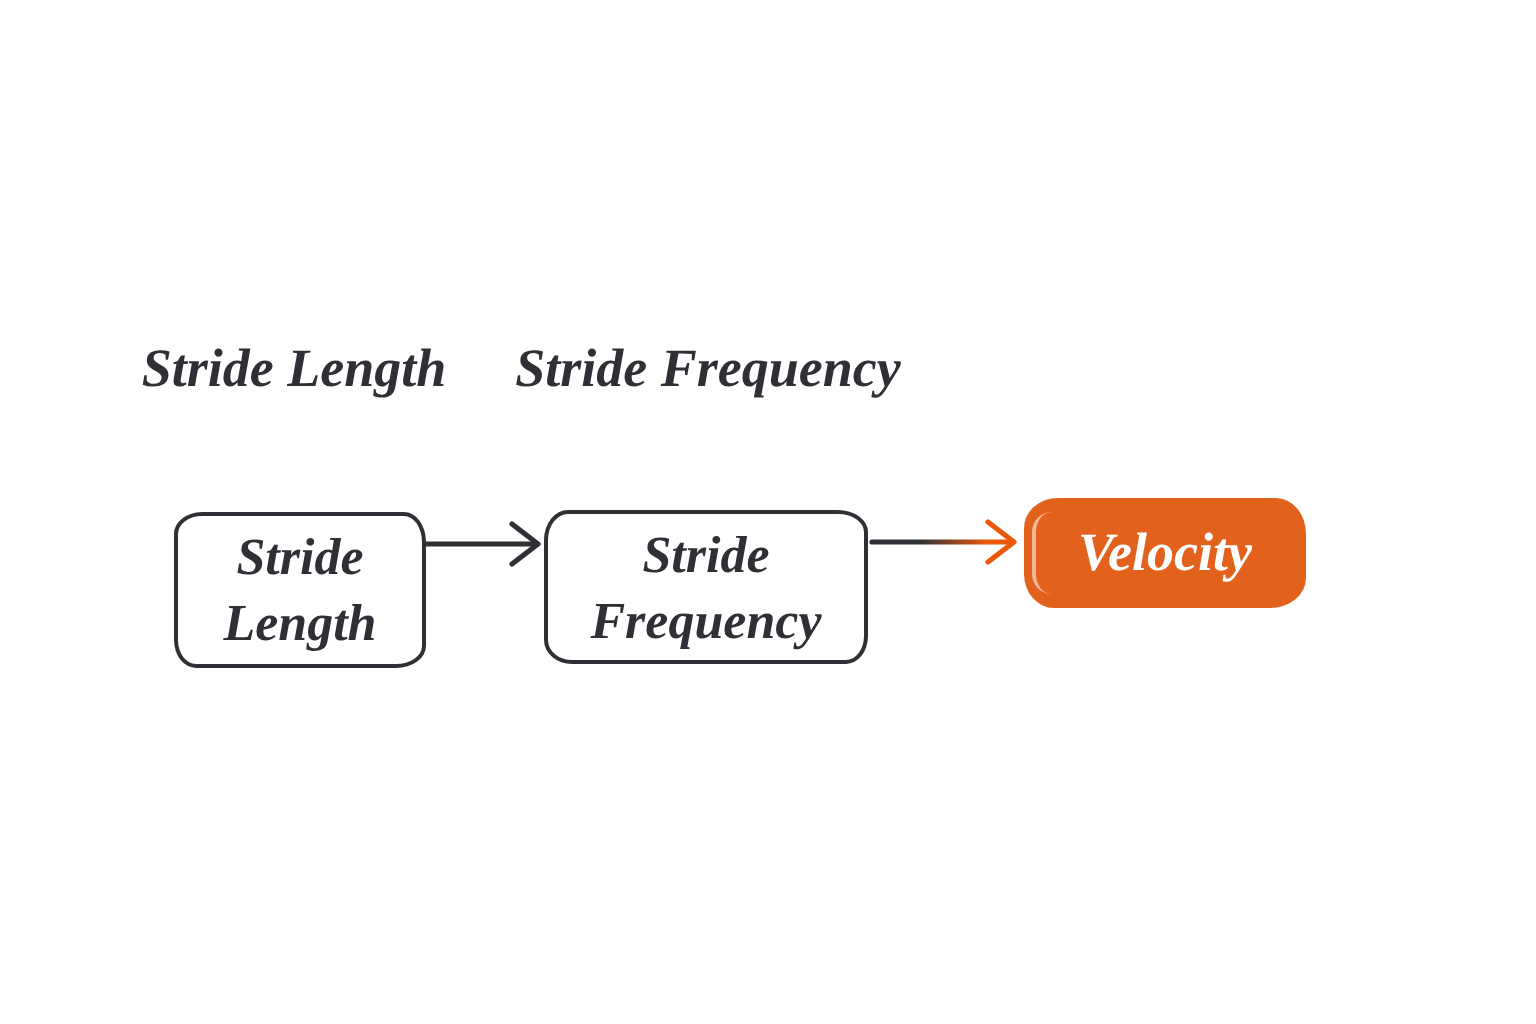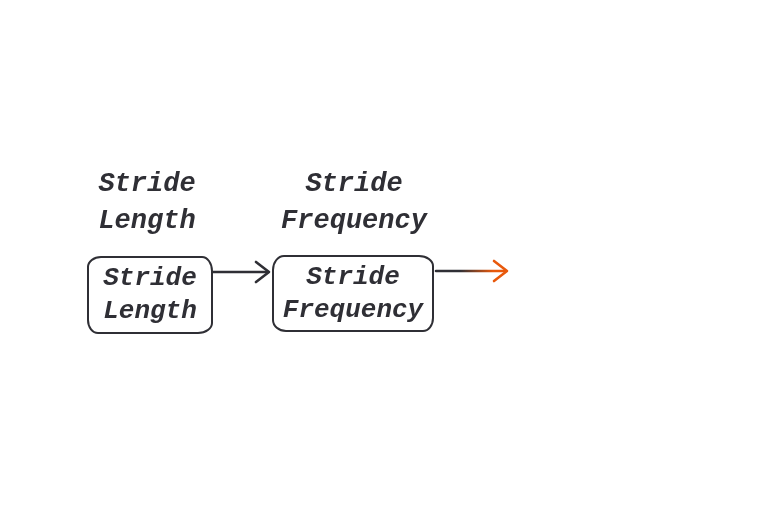--- a/index.html
+++ b/index.html
@@ -9,21 +9,21 @@
     --background: #ffffff;
     --velocity-text: #ffffff;
   }
   * { margin: 0; padding: 0; box-sizing: border-box; }
   html, body { width: 768px; height: 512px; background: var(--background); overflow: hidden; }
   .canvas {
     position: relative;
     width: 768px;
     height: 512px;
     background: var(--background);
-    font-family: Liberation Mono, monospace;
+    font-family: Liberation Serif, serif;
     color: var(--ink);
   }
   
   .node-title {
     position: absolute;
     text-align: center;
     font-size: 27px;
     line-height: 37px;
     font-style: italic;
     font-weight: 600;
@@ -95,20 +95,23 @@
   <div class="node-title title-stride-frequency">Stride Frequency</div>
 
   <div class="node-box box-stride-length">
     <span>Stride Length</span>
   </div>
 
   <div class="node-box box-stride-frequency">
     <span>Stride Frequency</span>
   </div>
 
+  <div class="node-velocity">
+    <span>Velocity</span>
+  </div>
 
   <svg class="arrows-layer" viewBox="0 0 768 512" xmlns="http://www.w3.org/2000/svg">
     <defs>
       <linearGradient id="ink-to-orange" x1="434" y1="0" x2="508" y2="0" gradientUnits="userSpaceOnUse">
         <stop offset="0" stop-color="#2f2f35"></stop>
         <stop offset="0.35" stop-color="#2f2f35"></stop>
         <stop offset="0.8" stop-color="#e8590c"></stop>
         <stop offset="1" stop-color="#e8590c"></stop>
       </linearGradient>
     </defs>

